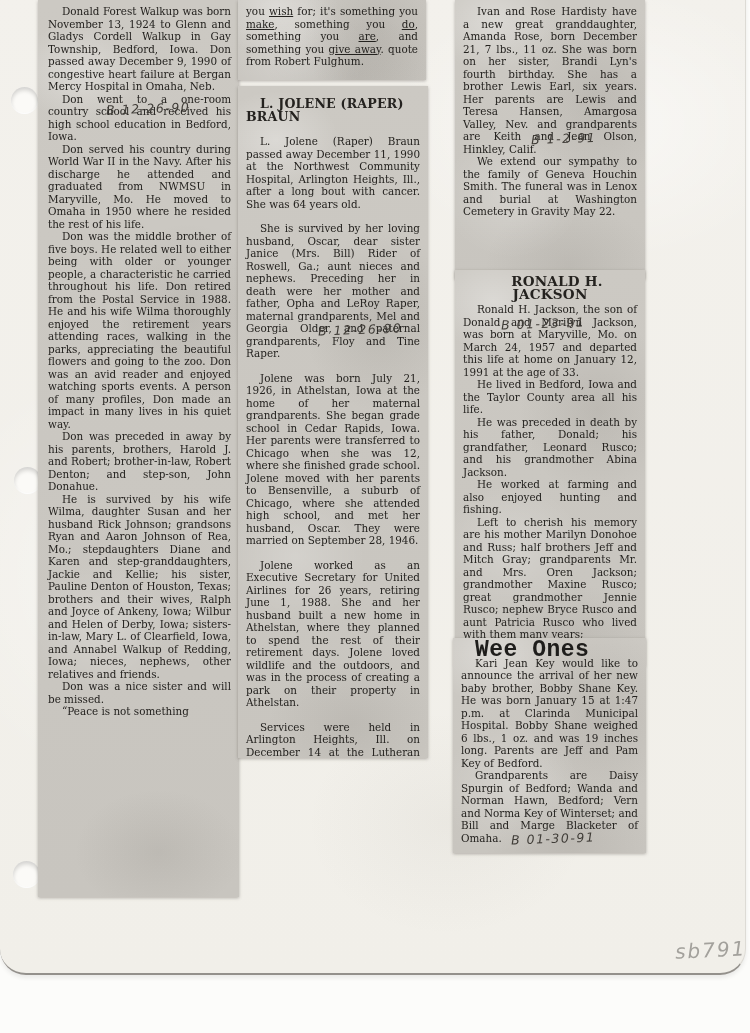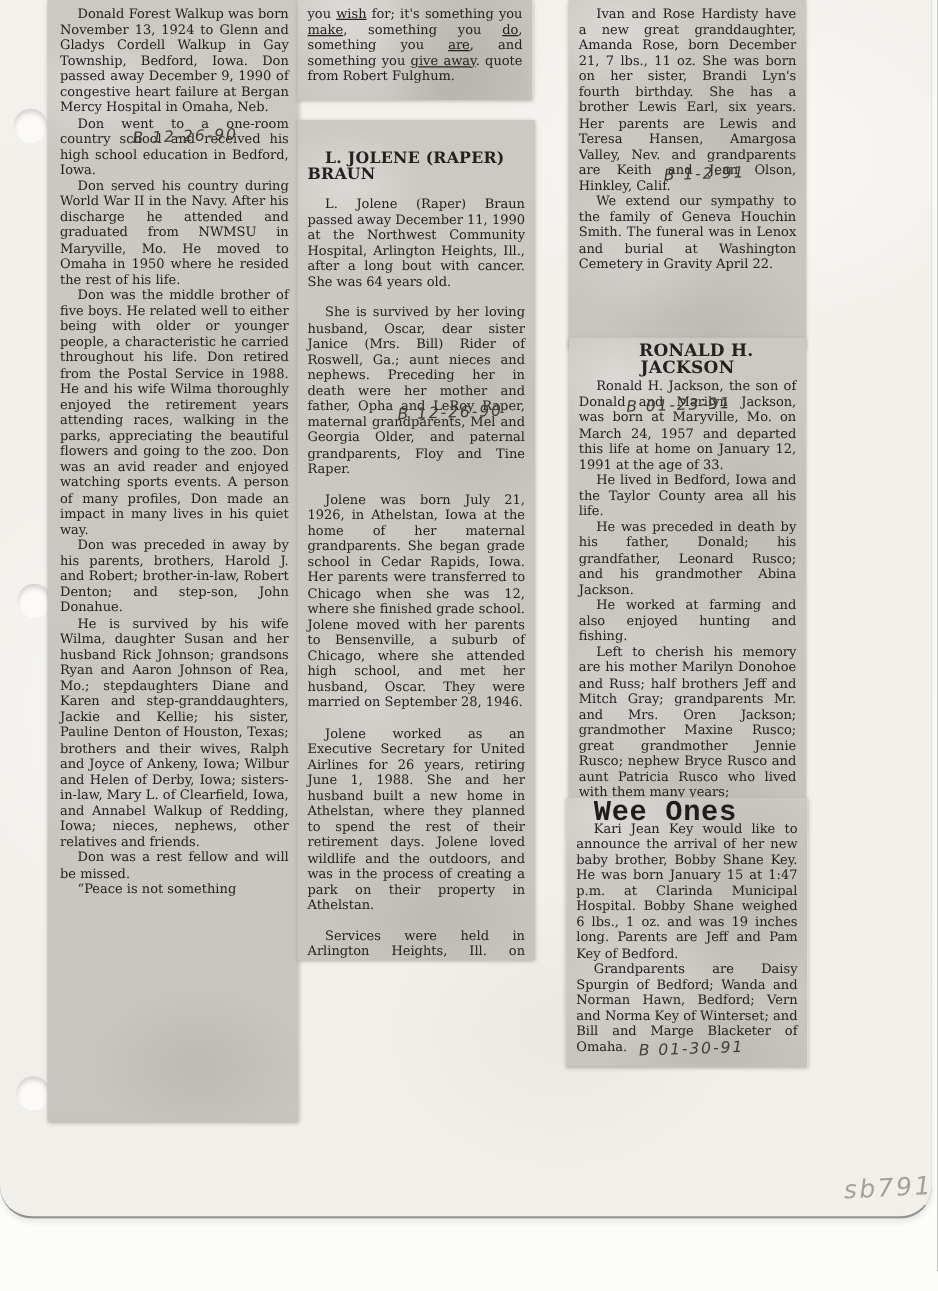--- a/index.html
+++ b/index.html
@@ -73,42 +73,42 @@
 <div class="hole" style="left:14px;top:467px;"></div>
 <div class="hole" style="left:13px;top:861px;"></div>
 
 <div class="clip" style="left:38px;top:0;width:201px;height:897px;padding-left:10px;">
     <p>Donald Forest Walkup was born November 13, 1924 to Glenn and Gladys Cordell Walkup in Gay Township, Bedford, Iowa. Don passed away December 9, 1990 of congestive heart failure at Bergan Mercy Hospital in Omaha, Neb.</p>
     <p>Don went to a one-room country school and received his high school education in Bedford, Iowa.</p>
     <p>Don served his country during World War II in the Navy. After his discharge he attended and graduated from NWMSU in Maryville, Mo. He moved to Omaha in 1950 where he resided the rest of his life.</p>
     <p>Don was the middle brother of five boys. He related well to either being with older or younger people, a characteristic he carried throughout his life. Don retired from the Postal Service in 1988. He and his wife Wilma thoroughly enjoyed the retirement years attending races, walking in the parks, appreciating the beautiful flowers and going to the zoo. Don was an avid reader and enjoyed watching sports events. A person of many profiles, Don made an impact in many lives in his quiet way.</p>
     <p>Don was preceded in away by his parents, brothers, Harold J. and Robert; brother-in-law, Robert Denton; and step-son, John Donahue.</p>
     <p>He is survived by his wife Wilma, daughter Susan and her husband Rick Johnson; grandsons Ryan and Aaron Johnson of Rea, Mo.; stepdaughters Diane and Karen and step-granddaughters, Jackie and Kellie; his sister, Pauline Denton of Houston, Texas; brothers and their wives, Ralph and Joyce of Ankeny, Iowa; Wilbur and Helen of Derby, Iowa; sisters-in-law, Mary L. of Clearfield, Iowa, and Annabel Walkup of Redding, Iowa; nieces, nephews, other relatives and friends.</p>
-    <p>Don was a rest fellow and will be missed.</p>
+    <p>Don was a nice sister and will be missed.</p>
     <p>“Peace is not something</p>
   </div>
 
 <div class="clip" style="left:238px;top:0;width:188px;height:80px;">
   <p class="no-indent"><span>you </span><span style="text-decoration: underline;">wish</span><span> for; it's something you </span><span style="text-decoration: underline;">make</span><span>, something you </span><span style="text-decoration: underline;">do</span><span>, something you </span><span style="text-decoration: underline;">are</span><span>, and something you </span><span style="text-decoration: underline;">give away</span><span>. quote from Robert Fulghum.</span></p>
 </div>
 
-<div class="clip gapped" style="left:238px;top:96px;width:190px;height:672px;padding-top:24px;">
+<div class="clip gapped" style="left:238px;top:86px;width:190px;height:672px;padding-top:12px;">
   <p class="headline-serif">L. JOLENE (RAPER) BRAUN</p>
   <div>
       <p>L. Jolene (Raper) Braun passed away December 11, 1990 at the Northwest Community Hospital, Arlington Heights, Ill., after a long bout with cancer. She was 64 years old.</p>
       <p>She is survived by her loving husband, Oscar, dear sister Janice (Mrs. Bill) Rider of Roswell, Ga.; aunt nieces and nephews. Preceding her in death were her mother and father, Opha and LeRoy Raper, maternal grandparents, Mel and Georgia Older, and paternal grandparents, Floy and Tine Raper.</p>
       <p>Jolene was born July 21, 1926, in Athelstan, Iowa at the home of her maternal grandparents. She began grade school in Cedar Rapids, Iowa. Her parents were transferred to Chicago when she was 12, where she finished grade school. Jolene moved with her parents to Bensenville, a suburb of Chicago, where she attended high school, and met her husband, Oscar. They were married on September 28, 1946.</p>
       <p>Jolene worked as an Executive Secretary for United Airlines for 26 years, retiring June 1, 1988. She and her husband built a new home in Athelstan, where they planned to spend the rest of their retirement days. Jolene loved wildlife and the outdoors, and was in the process of creating a park on their property in Athelstan.</p>
       <p>Services were held in Arlington Heights, Ill. on December 14 at the Lutheran Church of Martha and Mary with Pastor Paul Wold officiating. Burial was in Athelstan Cemetery, with Pastor Dan Mixdorf from the Salem Lutheran Church of Creston, Iowa, officiating at the graveside service.</p>
     </div>
 </div>
 
 <div class="clip" style="left:455px;top:0;width:190px;height:279px;">
     <p>Ivan and Rose Hardisty have a new great granddaughter, Amanda Rose, born December 21, 7 lbs., 11 oz. She was born on her sister, Brandi Lyn's fourth birthday. She has a brother Lewis Earl, six years. Her parents are Lewis and Teresa Hansen, Amargosa Valley, Nev. and grandparents are Keith and Jean Olson, Hinkley, Calif.</p>
-    <p>We extend our sympathy to the family of Geneva Houchin Smith. The funeral was in Lenox and burial at Washington Cemetery in Gravity April 22.</p>
+    <p>We extend our sympathy to the family of Geneva Houchin Smith. The funeral was in Lenox and burial at Washington Cemetery in Gravity May 22.</p>
   </div>
 
 <div class="clip" style="left:455px;top:237px;width:190px;height:396px;margin-top:33px;">
   <p class="headline-serif centered">RONALD H. JACKSON</p>
   <div>
       <p>Ronald H. Jackson, the son of Donald and Marilyn Jackson, was born at Maryville, Mo. on March 24, 1957 and departed this life at home on January 12, 1991 at the age of 33.</p>
       <p>He lived in Bedford, Iowa and the Taylor County area all his life.</p>
       <p>He was preceded in death by his father, Donald; his grandfather, Leonard Rusco; and his grandmother Abina Jackson.</p>
       <p>He worked at farming and also enjoyed hunting and fishing.</p>
       <p>Left to cherish his memory are his mother Marilyn Donohoe and Russ; half brothers Jeff and Mitch Gray; grandparents Mr. and Mrs. Oren Jackson; grandmother Maxine Rusco; great grandmother Jennie Rusco; nephew Bryce Rusco and aunt Patricia Rusco who lived with them many years;</p>

